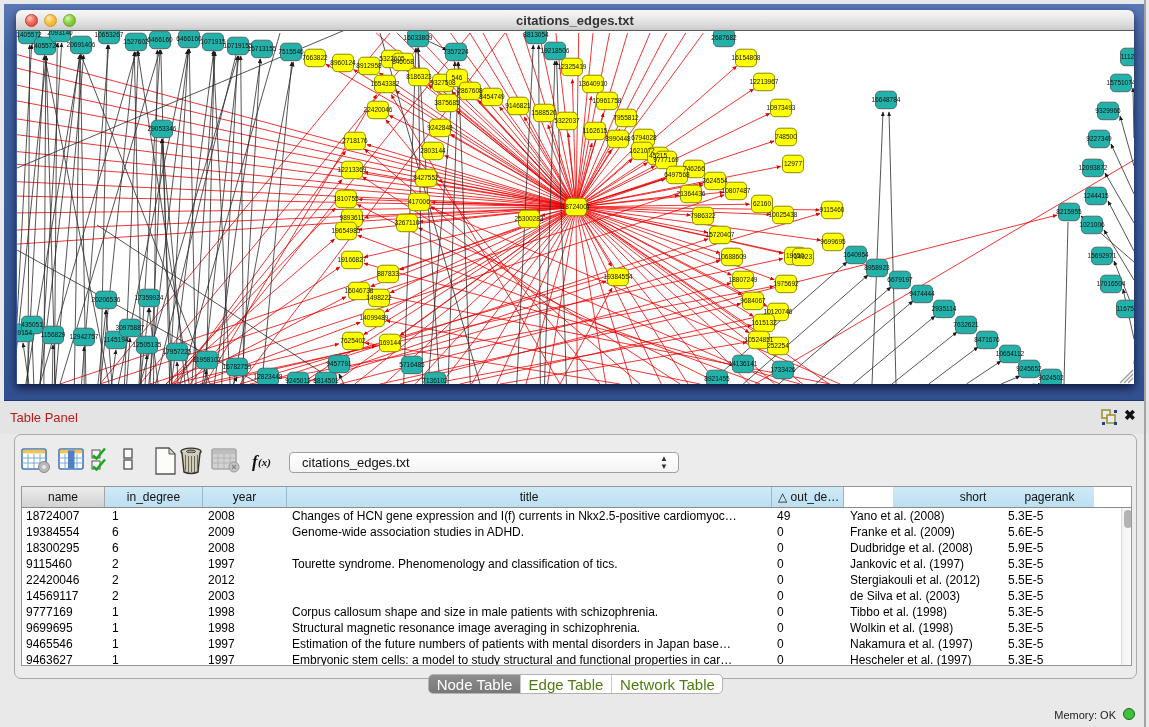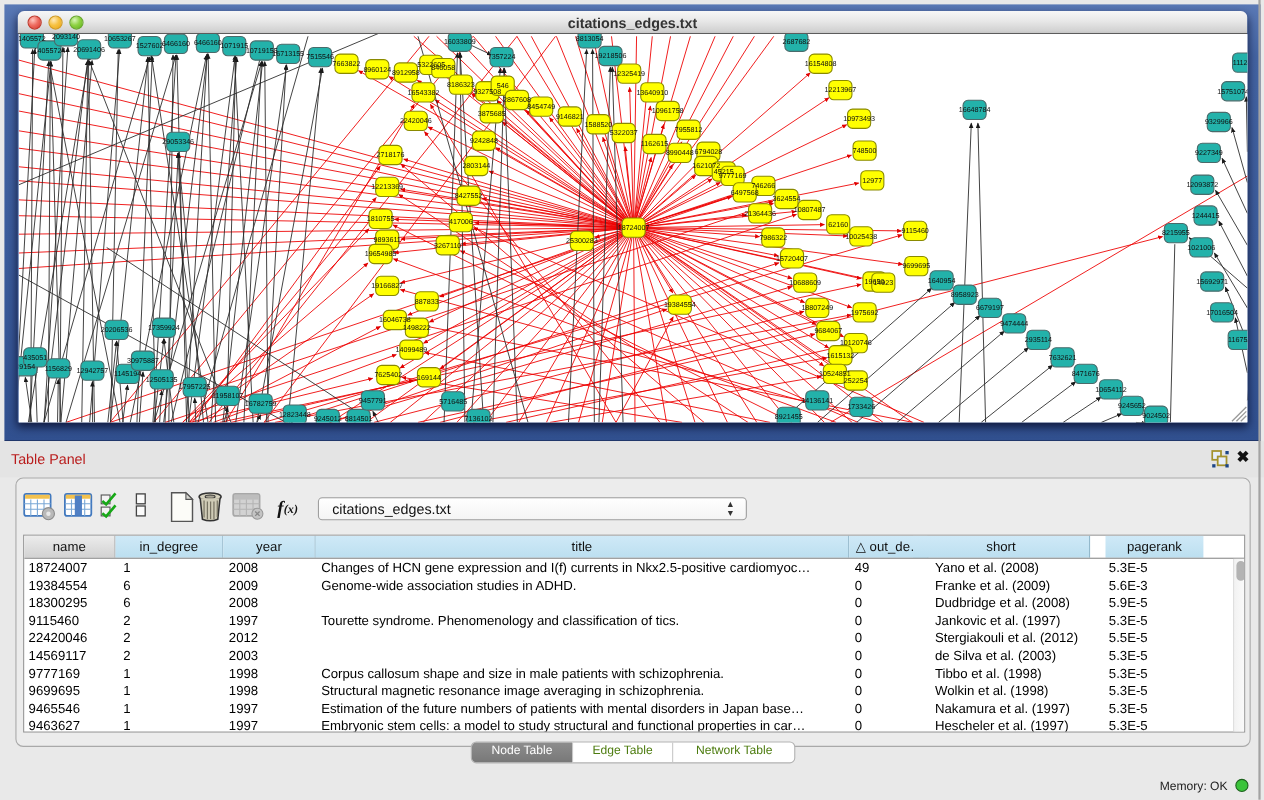--- a/index.html
+++ b/index.html
@@ -31,21 +31,21 @@
   background:linear-gradient(#cfe9f7,#bcdff0); border-right:1px solid #93b9cc; }
 .th.gray { background:linear-gradient(#ececec,#d2d2d2); border-right:1px solid #a5a5a5; }
 #thead-line { position:absolute; left:0; top:20px; width:1111px; height:1px; background:#8b8b8b; }
 .trow { position:absolute; left:0; width:1111px; height:16px; font-size:12px; color:#000; }
 .trow span { position:absolute; top:1px; white-space:nowrap; }
 #scroll { position:absolute; left:1099px; top:21px; width:11px; height:158px;
   background:linear-gradient(90deg,#f2f2f2,#fbfbfb); border-left:1px solid #dcdcdc; }
 #thumb { position:absolute; left:1.5px; top:2px; width:8px; height:18px;
   background:#b3b3b3; border-radius:4px; }
 #tabs { position:absolute; left:428px; top:674px; width:295px; height:20px;
-  border:1px solid #b3b3b3; border-radius:5px; background:#fff; font-size:11px; }
+  border:1px solid #b3b3b3; border-radius:5px; background:#fff; font-size:15px; }
 .seg { position:absolute; top:0; height:18px; text-align:center; padding-top:1px; color:#4d7c0f; }
 .seg.sel { background:linear-gradient(#8d8d8d,#787878); color:#fff; border-radius:4px 0 0 4px; }
 #status { position:absolute; left:0; top:694px; width:1149px; height:33px; }
 #status .t { position:absolute; right:33px; top:15px; font-size:11px; color:#222; }
 #status .dot { position:absolute; right:14px; top:14px; width:12px; height:12px;
   border-radius:50%; background:#3bc43b; border:1.5px solid #1e621e; }
 #rightline { position:absolute; left:1144px; top:0; width:2px; height:727px; background:#a3a3a3; }
 #float-ic { position:absolute; left:1101px; top:409px; width:17px; height:17px; }
 #close-ic { position:absolute; left:1124px; top:407px; font-size:14px; font-weight:bold; color:#111; }
 </style></head>
@@ -663,40 +663,40 @@
  <text x="243" y="22" font-family="Liberation Serif, serif" font-style="italic" font-weight="bold" font-size="11" fill="#111">(x)</text>
 </g>
       </svg></div>
   <div id="combo">citations_edges.txt<span class="arr">▲<br>▼</span></div>
   <div id="table">
     <div class="th gray" style="left:0; width:83px;">name</div>
     <div class="th" style="left:83px; width:98px;">in_degree</div>
     <div class="th" style="left:181px; width:84px;">year</div>
     <div class="th" style="left:265px; width:485px;">title</div>
     <div class="th" style="left:750px; width:72px; text-align:left; padding-left:6px;">△ out_de…</div>
-    <div class="th" style="left:808px; width:161px;">short</div>
+    <div class="th" style="left:871px; width:161px;">short</div>
     <div class="th" style="left:983px; width:89px; border-right:none;">pagerank</div>
     <div id="thead-line"></div>
 <div class="trow" style="top:21px">
         <span style="left:4px">18724007</span>
         <span style="left:90px">1</span>
         <span style="left:186px">2008</span>
         <span style="left:270px">Changes of HCN gene expression and I(f) currents in Nkx2.5-positive cardiomyoc…</span>
         <span style="left:755px">49</span>
         <span style="left:828px">Yano et al. (2008)</span>
         <span style="left:986px">5.3E-5</span>
       </div>
 <div class="trow" style="top:37px">
         <span style="left:4px">19384554</span>
         <span style="left:90px">6</span>
         <span style="left:186px">2009</span>
         <span style="left:270px">Genome-wide association studies in ADHD.</span>
         <span style="left:755px">0</span>
         <span style="left:828px">Franke et al. (2009)</span>
-        <span style="left:986px">5.6E-3</span>
+        <span style="left:986px">5.6E-5</span>
       </div>
 <div class="trow" style="top:53px">
         <span style="left:4px">18300295</span>
         <span style="left:90px">6</span>
         <span style="left:186px">2008</span>
         <span style="left:755px">0</span>
         <span style="left:828px">Dudbridge et al. (2008)</span>
         <span style="left:986px">5.9E-5</span>
       </div>
 <div class="trow" style="top:69px">

